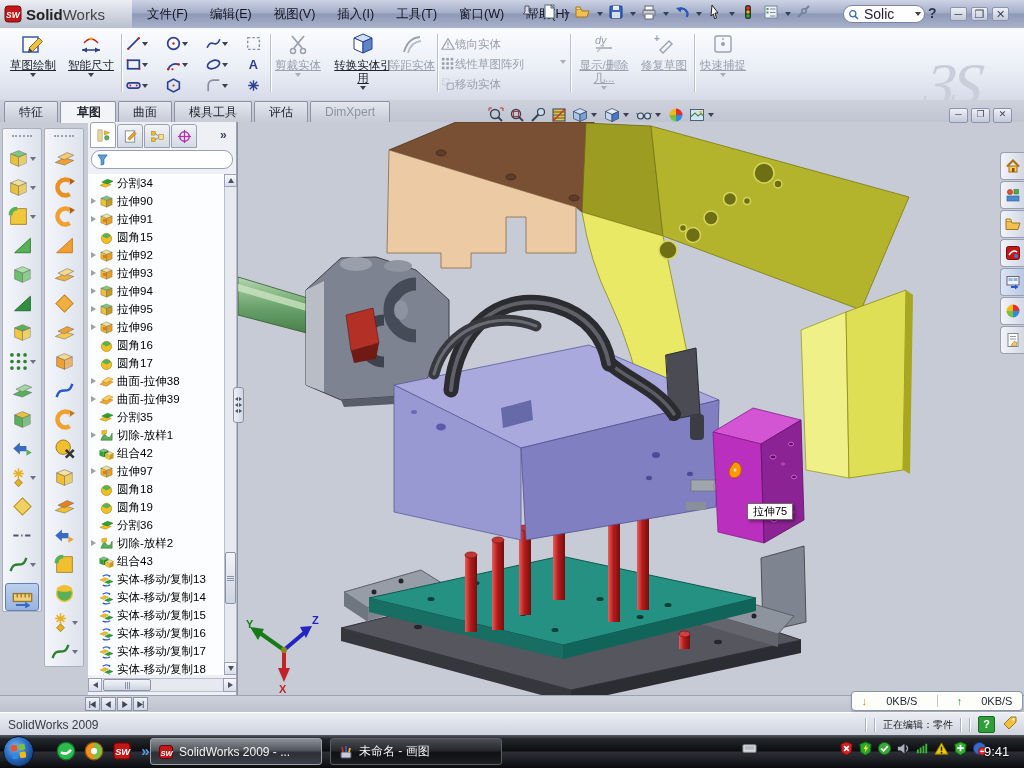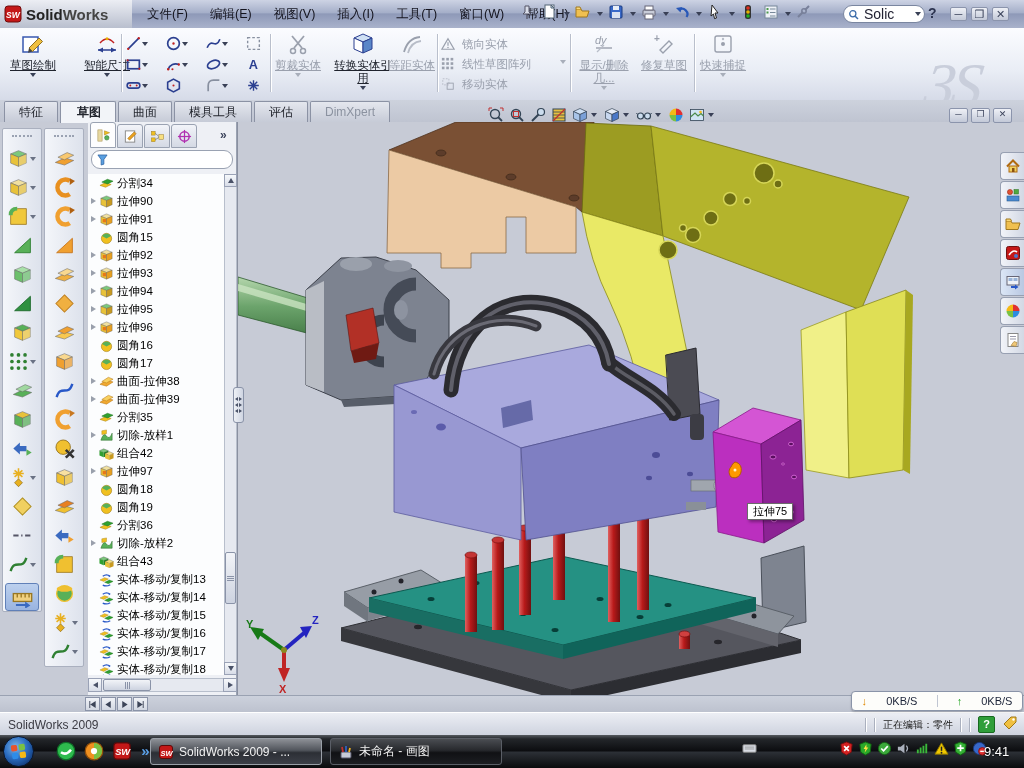--- a/index.html
+++ b/index.html
@@ -8,21 +8,21 @@
     background:#c7cbd6;user-select:none;}
   .abs{position:absolute;}
   
   #titlebar{left:0;top:0;width:1024px;height:28px;
     background:linear-gradient(#cdd3e4 0%,#a5afc9 45%,#8e99b8 50%,#a9b2cb 100%);
     border-bottom:1px solid #6d7994;}
   #logo{left:0;top:0;width:132px;height:28px;display:flex;align-items:center;gap:4px;
     background:linear-gradient(#eceef4,#b9bfce);padding-left:4px;box-sizing:border-box;}
   .swcube{width:18px;height:18px;}
   #logotext{font-size:15px;color:#222;letter-spacing:0;}
-  #logotext b{font-weight:bold;} #logotext span{font-weight:bold;color:#444;}
+  #logotext b{font-weight:bold;} #logotext span{font-weight:normal;color:#444;}
   #menubar{left:136px;top:0;height:28px;display:flex;align-items:center;}
   .menu-item{padding:0 11px;color:#14141e;font-size:12.5px;height:28px;line-height:28px;cursor:default;}
   #quickicons{left:518px;top:3px;height:22px;display:flex;align-items:center;gap:1px;}
   .qicon{width:20px;height:20px;padding:1px;border-radius:2px;}
   .qicon svg{width:16px;height:16px;}
   .dd{width:0;height:0;border-left:3px solid transparent;border-right:3px solid transparent;
     border-top:4px solid #394056;margin:0 3px 0 0;}
   #searchbox{left:843px;top:5px;width:72px;height:16px;background:#fff;border:1px solid #7a86a0;
     border-radius:9px;display:flex;align-items:center;padding:0 4px;gap:3px;}
   #searchbox svg{width:11px;height:11px;flex:none;}
@@ -36,21 +36,21 @@
   .cmdbtn{top:3px;height:64px;text-align:center;color:#20242e;font-size:11.5px;line-height:13px;text-decoration:underline;}
   .cmdbtn .cicon{width:26px;height:26px;margin:1px auto 1px;}
   .cmdbtn .cicon svg{width:24px;height:24px;}
   .cmdbtn.gray{color:#9aa0ad;}
   .cmdbtn .bdd{margin:1px auto 0;}
   .vsep{top:6px;width:1px;height:58px;background:#b9bfcc;border-right:1px solid #fff;}
   #palette{left:125px;top:5px;display:grid;grid-template-columns:40px 40px 40px 28px;grid-auto-rows:21px;}
   .palcell{display:flex;align-items:center;}
   .palcell svg{width:17px;height:17px;}
   #cmdstack{left:441px;top:6px;width:124px;}
-  .stackrow{display:flex;align-items:center;gap:7px;height:20px;color:#9aa0ad;font-size:11.5px;white-space:nowrap;}
+  .stackrow{display:flex;align-items:center;gap:0;height:20px;color:#9aa0ad;font-size:11.5px;white-space:nowrap;}
   .stackrow svg{width:14px;height:14px;flex:none;}
   #watermark{left:925px;top:22px;font-size:62px;font-style:italic;color:#c9cedb;
     font-family:"Liberation Serif","DejaVu Serif",serif;transform:skewX(-8deg);letter-spacing:-4px;}
   
   #tabrow{left:0;top:100px;width:1024px;height:22px;background:linear-gradient(#cdd2dd,#bfc4d1);}
   #tabs{left:4px;top:1px;display:flex;gap:2px;height:21px;}
   .rtab{padding:0 14px;height:20px;line-height:20px;background:linear-gradient(#e4e7ee,#c6cbd7);
     border:1px solid #8b92a4;border-bottom:none;border-radius:2px 2px 0 0;color:#23262e;font-size:12px;}
   .rtab.active{background:#f2f4f8;height:21px;font-weight:bold;padding-left:16px;}
   .rtab.dim{color:#8b92a0;}
@@ -249,21 +249,21 @@
   <div id="commandbar" class="abs">
     <div class="abs cmdbtn" style="left:6px;width:54px">
       <div class="cicon"><svg viewBox="0 0 24 24">
             <rect x="2" y="5" width="15" height="15" fill="#fff" stroke="#3858b0" stroke-width="1.5"></rect>
             <path d="M8 16 L18 6 L21.5 9.5 L11.5 19.5 Z" fill="#f0c040" stroke="#907020"></path>
             <path d="M8 16 L11.5 19.5 L7 20.8 Z" fill="#444"></path>
           </svg></div>
       <div>草图绘制</div>
       <div class="dd bdd"></div>
     </div>
-    <div class="abs cmdbtn" style="left:80px;width:54px">
+    <div class="abs cmdbtn" style="left:64px;width:54px">
       <div class="cicon"><svg viewBox="0 0 24 24">
             <line x1="3" y1="18" x2="21" y2="18" stroke="#2b3f90" stroke-width="1.5"></line>
             <polygon points="3,18 8,15.5 8,20.5" fill="#2b3f90"></polygon>
             <polygon points="21,18 16,15.5 16,20.5" fill="#2b3f90"></polygon>
             <path d="M5 11 Q12 3 19 11" fill="none" stroke="#c02020" stroke-width="1.5"></path>
             <circle cx="12" cy="6.8" r="1.5" fill="#e8b000"></circle>
           </svg></div>
       <div>智能尺寸</div>
       <div class="dd bdd"></div>
     </div>

